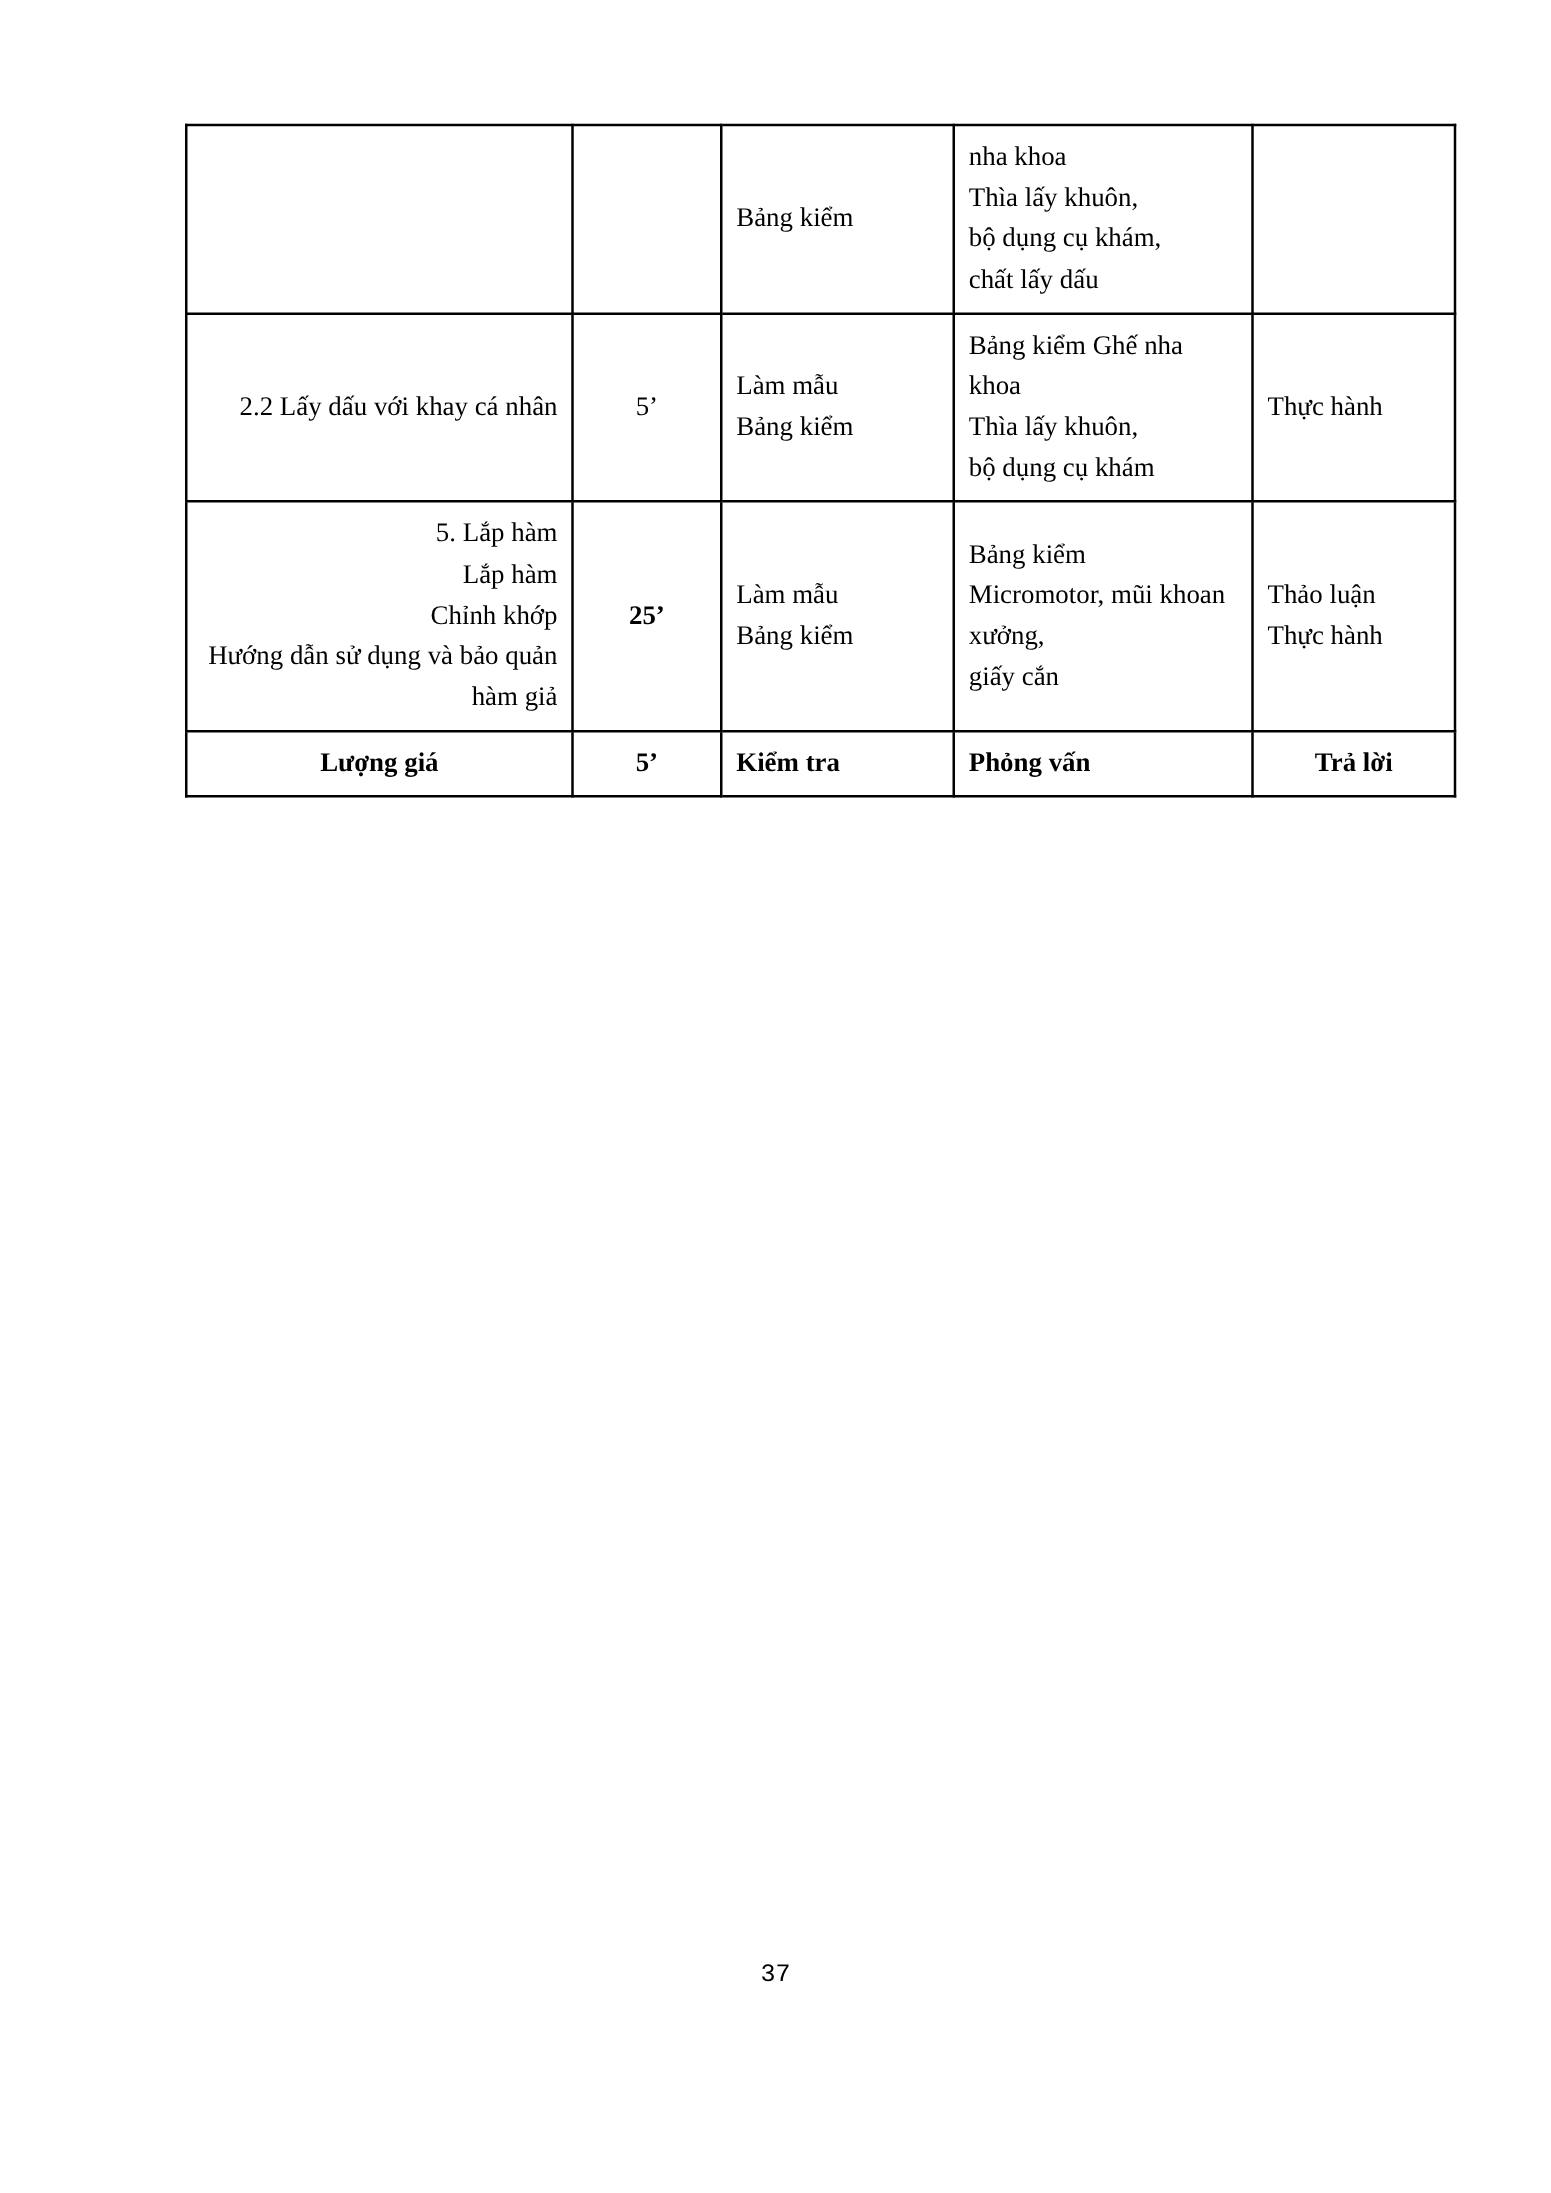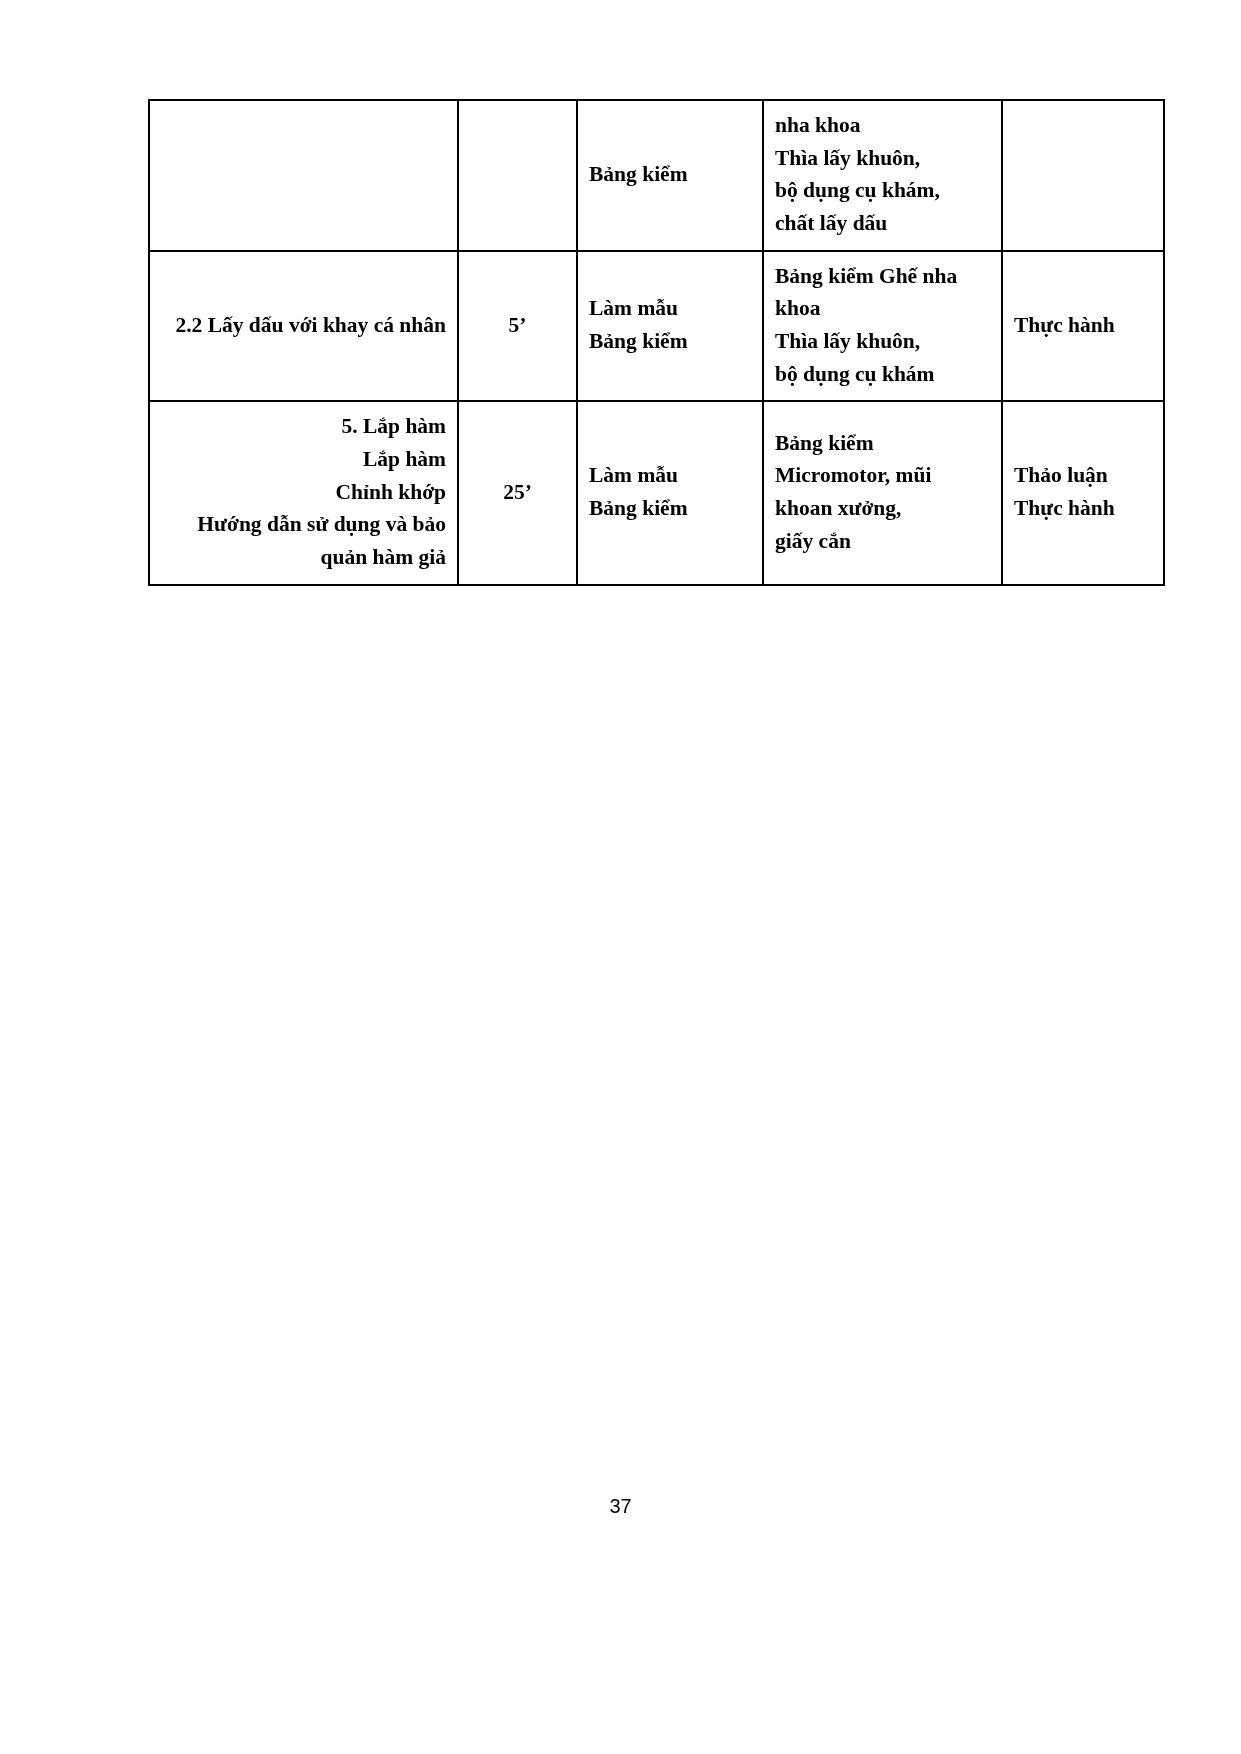--- a/index.html
+++ b/index.html
@@ -29,44 +29,43 @@
     width: 895px;
     border-collapse: collapse;
     table-layout: fixed;
   }
   .doc-table td {
     border: 2px solid #000000;
     vertical-align: middle;
     padding: 8px 11px 10px 11px;
     font-size: 21.5px;
     line-height: 1.52;
-    font-weight: bold;
   }
   .col-a { width: 285px; text-align: right; }
   .col-b { width: 95px; }
   .col-c { width: 162px; }
   .col-d { width: 215px; }
   .col-e { width: 138px; }
 
   .center { text-align: center; }
   .bold { font-weight: bold; }
   .top { vertical-align: top; }
 
   .cell-lines {
     white-space: pre-line;
   }
 
   .page-number {
     position: absolute;
-    top: 1495px;
+    top: 1569px;
     left: 0;
     width: 1241px;
     text-align: center;
     font-size: 20px;
-    font-family: Liberation Sans, sans-serif;
+    font-family: Liberation Mono, monospace;
   }
 </style>
 </head>
 <body>
 
 <div class="page">
 
   <table class="doc-table">
     <tbody>
 
@@ -102,19 +101,26 @@
         <td class="col-b center bold cell-lines">25’</td>
         <td class="col-c cell-lines">Làm mẫu
 Bảng kiểm</td>
         <td class="col-d cell-lines">Bảng kiểm
 Micromotor, mũi khoan xưởng,
 giấy cắn</td>
         <td class="col-e cell-lines">Thảo luận
 Thực hành</td>
       </tr>
 
+      <tr>
+        <td class="col-a center bold cell-lines">Lượng giá</td>
+        <td class="col-b center bold cell-lines">5’</td>
+        <td class="col-c bold cell-lines">Kiểm tra</td>
+        <td class="col-d bold cell-lines">Phỏng vấn</td>
+        <td class="col-e center bold cell-lines">Trả lời</td>
+      </tr>
 
     </tbody>
   </table>
 
   <div class="page-number">37</div>
 
 </div>
 
 </body></html>

